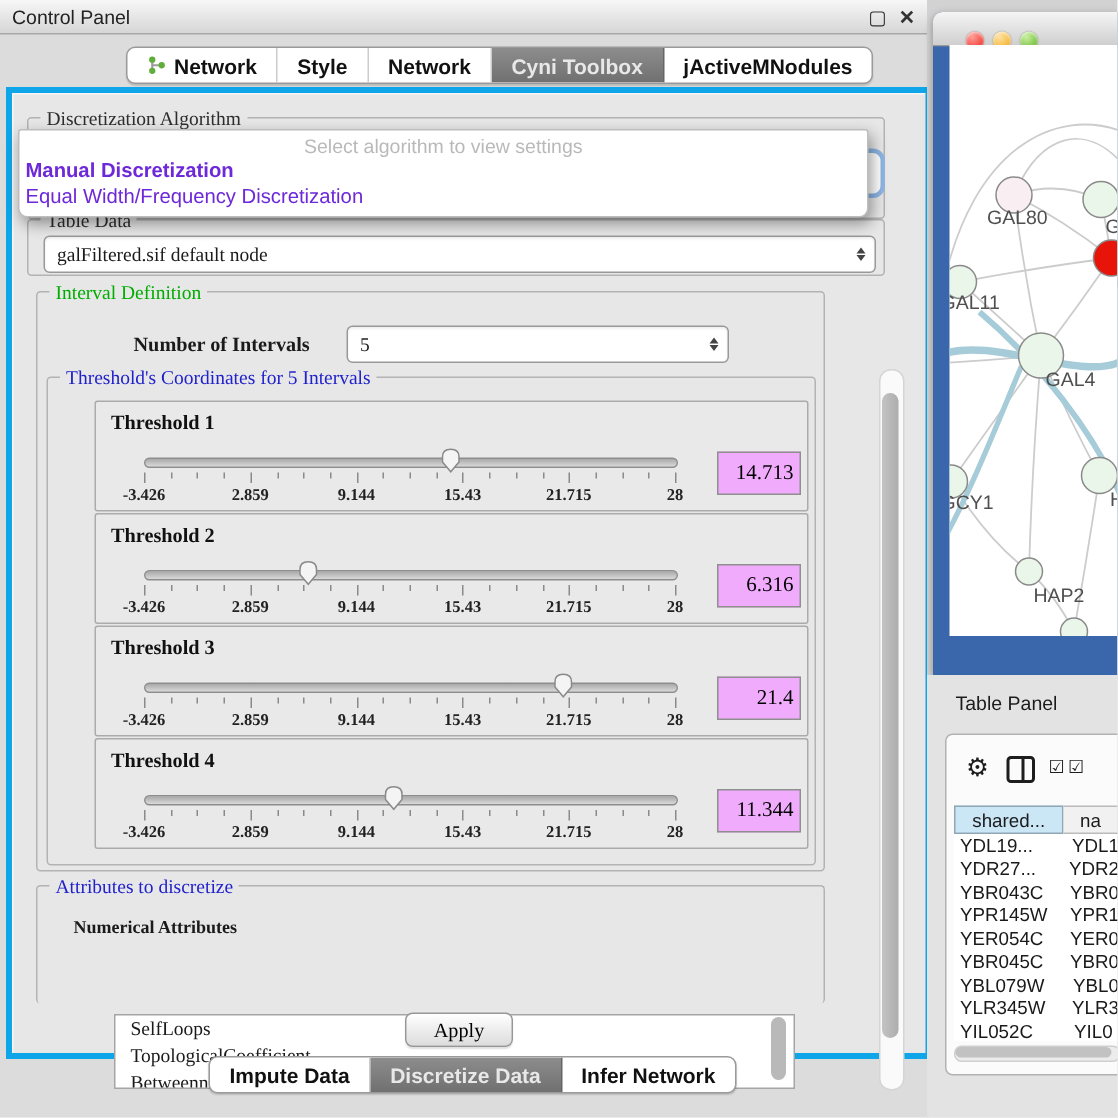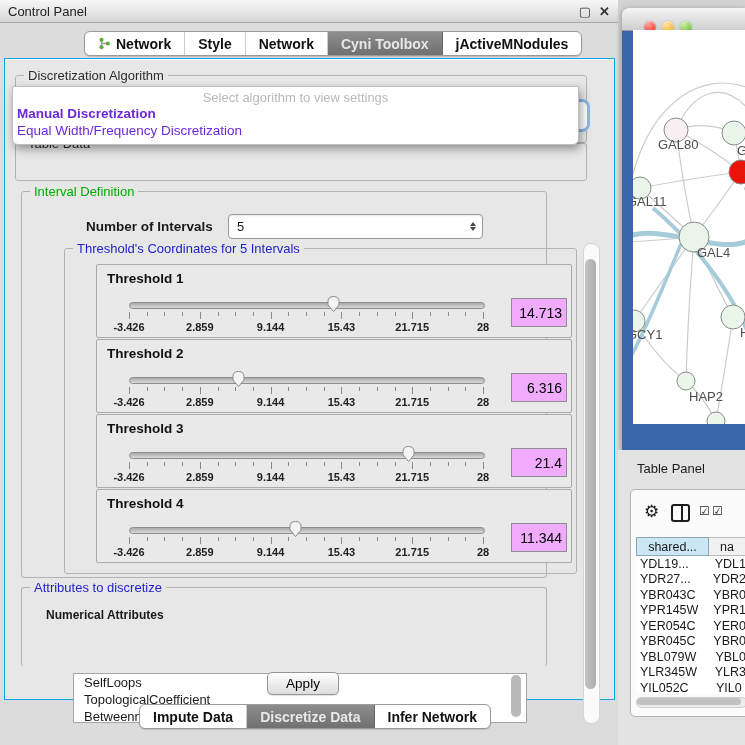--- a/index.html
+++ b/index.html
@@ -12,21 +12,21 @@
   #cp-titlebar{left:0;top:0;width:618px;height:22px;background:linear-gradient(#f7f7f7,#d6d6d6);border-bottom:1px solid #a8a8a8;display:flex;align-items:center;}
   #cp-title{padding-left:8px;font-size:13px;color:#222;text-align:center;}
   .tb-icons{position:absolute;right:8px;top:0;height:22px;display:flex;align-items:center;gap:8px;color:#333;}
   .tb-ic{font-size:13px;line-height:13px;cursor:default;}
 
   .capsule{display:flex;background:#fff;border:1px solid #9a9a9a;border-radius:6px;overflow:hidden;height:23px;box-shadow:0 1px 1px rgba(0,0,0,.15);}
   .seg{display:flex;align-items:center;gap:5px;padding:0 13px;font-size:14px;font-weight:600;color:#111;border-right:1px solid #ccc;white-space:nowrap;cursor:default;}
   .seg:last-child{border-right:none;}
   .seg.sel{background:linear-gradient(#8d8d8d,#707070);color:#e8e8e8;border-right:1px solid #666;}
 
-  #inner{left:4px;top:58px;width:609px;height:640px;background:#e7e7e7;border:1px solid #0ea5e9;box-shadow:inset 1px 1px 0 #f6f6f6;}
+  #inner{left:4px;top:58px;width:609px;height:640px;background:#e7e7e7;border:4px solid #0ea5e9;box-shadow:inset 1px 1px 0 #f6f6f6;font-family:Liberation Serif, serif;}
 
   .group{position:absolute;border:1px solid #b3b3b3;border-radius:3px;}
   .legend{position:absolute;top:-8px;left:8px;background:#e7e7e7;padding:0 4px;font-size:13px;white-space:nowrap;}
   .lg-green{color:var(--green);}
   .lg-blue{color:var(--blue);}
   .lg-dark{color:#2e2e2e;}
 
   .combo{position:absolute;background:#fff;border:1px solid #999;border-radius:4px;display:flex;align-items:center;font-size:13px;box-shadow:inset 0 1px 2px rgba(0,0,0,.08);cursor:default;}
   .combo .val{flex:1;padding-left:8px;white-space:nowrap;overflow:hidden;}
   .spin{width:13px;display:flex;flex-direction:column;align-items:center;justify-content:center;gap:1px;margin-right:3px;}
@@ -132,35 +132,42 @@
     </div>
 
     <div id="inner" class="abs">
 
       <div class="group" style="left:10px;top:16px;width:570px;height:66px;">
         <span class="legend lg-dark">Discretization Algorithm</span>
       </div>
 
       <div class="group" style="left:10px;top:84px;width:570px;height:36px;">
         <span class="legend lg-dark">Table Data</span>
+        <div class="combo" style="left:10px;top:10px;width:553px;height:23px;">
+          <span class="val">galFiltered.sif default node</span>
+          <span class="spin">
+              <i class="up"></i>
+              <i class="dn"></i>
+            </span>
+        </div>
       </div>
 
       <div class="group" style="left:16px;top:132px;width:524px;height:385px;">
         <span class="legend lg-green">Interval Definition</span>
 
         <div class="abs" style="left:64px;top:27px;font-weight:700;font-size:13.5px;">Number of Intervals</div>
         <div class="combo" style="left:206px;top:22px;width:253px;height:23px;">
           <span class="val">5</span>
           <span class="spin">
               <i class="up"></i>
               <i class="dn"></i>
             </span>
         </div>
 
-        <div class="group" style="left:6px;top:56px;width:511px;height:324px;margin-left:36px;">
+        <div class="group" style="left:6px;top:56px;width:511px;height:324px;">
           <span class="legend lg-blue">Threshold's Coordinates for 5 Intervals</span>
           <div id="thr-container">
               <div class="thr-row" style="top: 15px; left: 31px;">
                 <span class="thr-title">Threshold 1</span>
                 <div class="track-wrap">
                   <div class="track"></div>
                   <span class="tick major" style="left:0.0px"></span>
                   <span class="tick minor" style="left:17.7px"></span>
                   <span class="tick minor" style="left:35.4px"></span>
                   <span class="tick minor" style="left:53.1px"></span>

